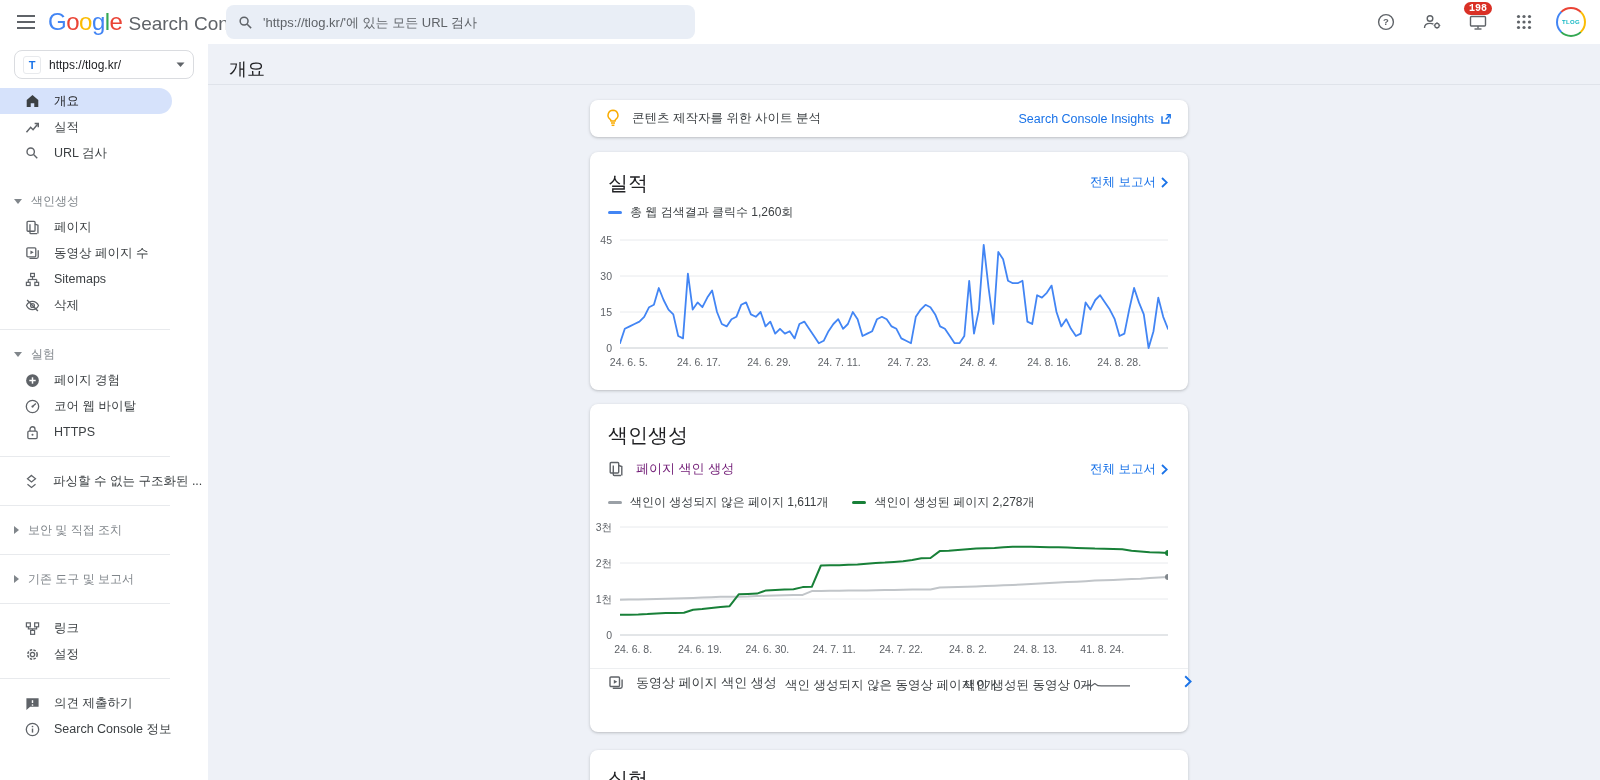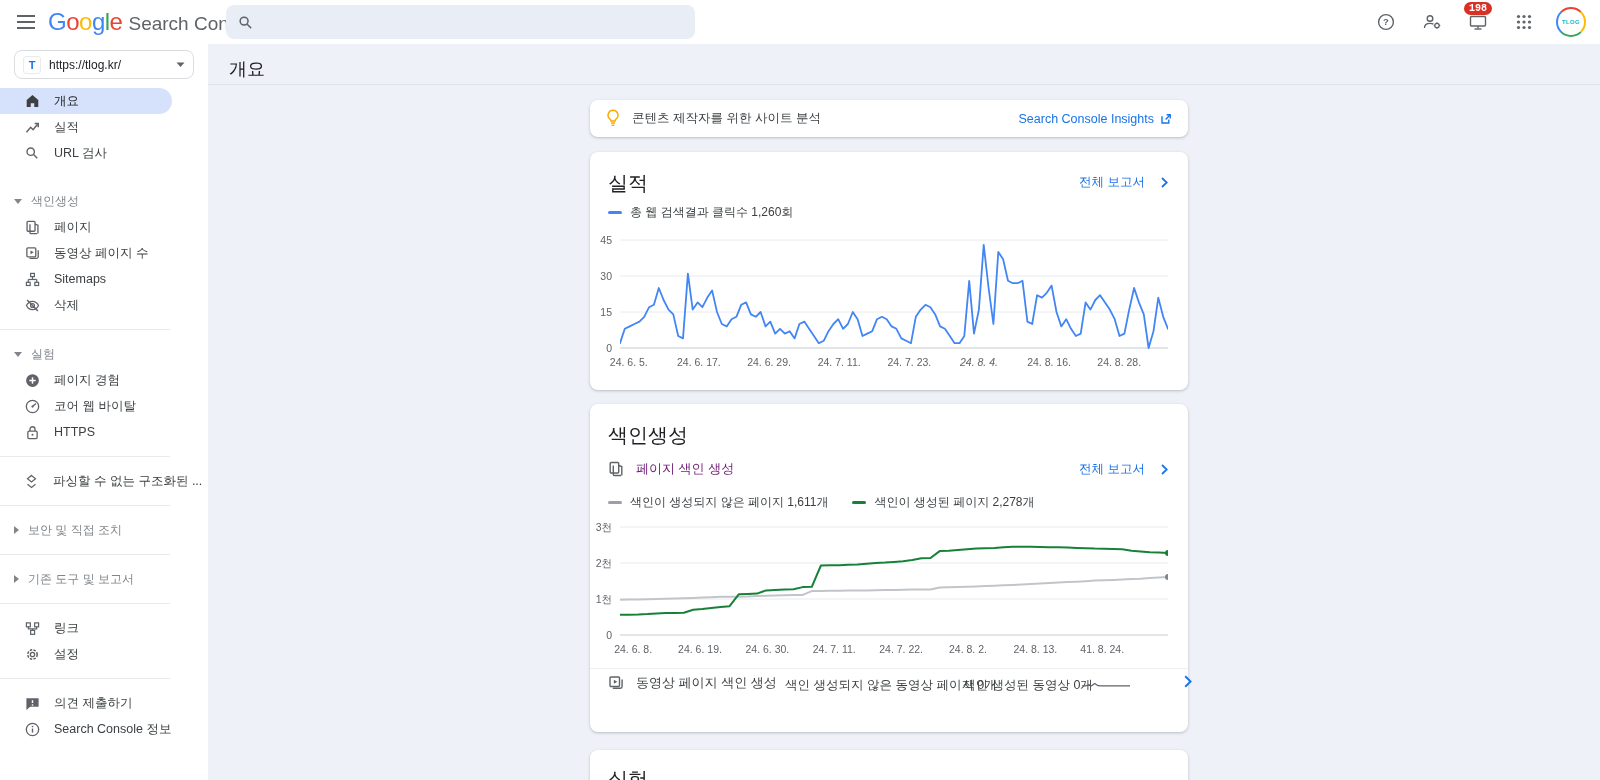--- a/index.html
+++ b/index.html
@@ -62,21 +62,21 @@
   .card { position:absolute; left:0; width:598px; background:#fff; border-radius:8px;
     box-shadow:0 1px 2px rgba(60,64,67,.18), 0 1px 3px 1px rgba(60,64,67,.08); }
 
   .banner { top:56px; height:37px; display:flex; align-items:center; padding:0 16px; }
   .banner .btext { font-size:12.5px; color:#3c4043; margin-left:12px; flex:1; }
   .blink { display:flex; align-items:center; gap:6px; color:#1a73e8; font-size:12.5px; font-weight:500;
     text-decoration:none; cursor:pointer; }
 
   .card-head { display:flex; align-items:flex-start; padding:18px 20px 0 18px; }
   .card-title { font-size:20px; font-weight:400; color:#202124; flex:1; }
-  .report-link { display:flex; align-items:center; gap:16px; color:#1a73e8; font-size:12.5px; font-weight:500;
+  .report-link { display:flex; align-items:center; gap:5px; color:#1a73e8; font-size:12.5px; font-weight:500;
     cursor:pointer; text-decoration:none; margin-top:4px; }
 
   .perf-card { top:108px; height:238px; }
   .idx-card { top:360px; height:328px; }
   .exp-card { top:706px; height:90px; }
 
   .legend { display:flex; align-items:center; gap:24px; }
   .perf-card .legend { position:absolute; left:18px; top:52px; }
   .idx-card .legend { position:absolute; left:18px; top:90px; }
   .lg-item { display:flex; align-items:center; gap:8px; }
@@ -126,20 +126,21 @@
   </button>
   <div class="logo">
     <span class="brand"><span>G</span><span>o</span><span>o</span><span>g</span><span>l</span><span>e</span></span>
     <span class="product">Search Console</span>
   </div>
   <div class="searchbox">
     <svg width="15" height="15" viewBox="0 0 16 16">
         <circle cx="6.5" cy="6.5" r="4.2" fill="none" stroke="#5f6368" stroke-width="1.6"></circle>
         <line x1="9.8" y1="9.8" x2="14" y2="14" stroke="#5f6368" stroke-width="1.6"></line>
       </svg>
+    <input type="text" placeholder="'https://tlog.kr/'에 있는 모든 URL 검사" style="">
   </div>
   <div class="appbar-right">
     <button class="iconbtn">
       <svg width="18" height="18" viewBox="0 0 18 18">
           <circle cx="9" cy="9" r="7.4" fill="none" stroke="#5f6368" stroke-width="1.4"></circle>
           <text x="9" y="12.4" text-anchor="middle" font-size="9.5" fill="#5f6368" font-family="Liberation Sans, sans-serif" font-weight="bold">?</text>
         </svg>
     </button>
     <button class="iconbtn">
       <svg width="19" height="18" viewBox="0 0 19 18">

